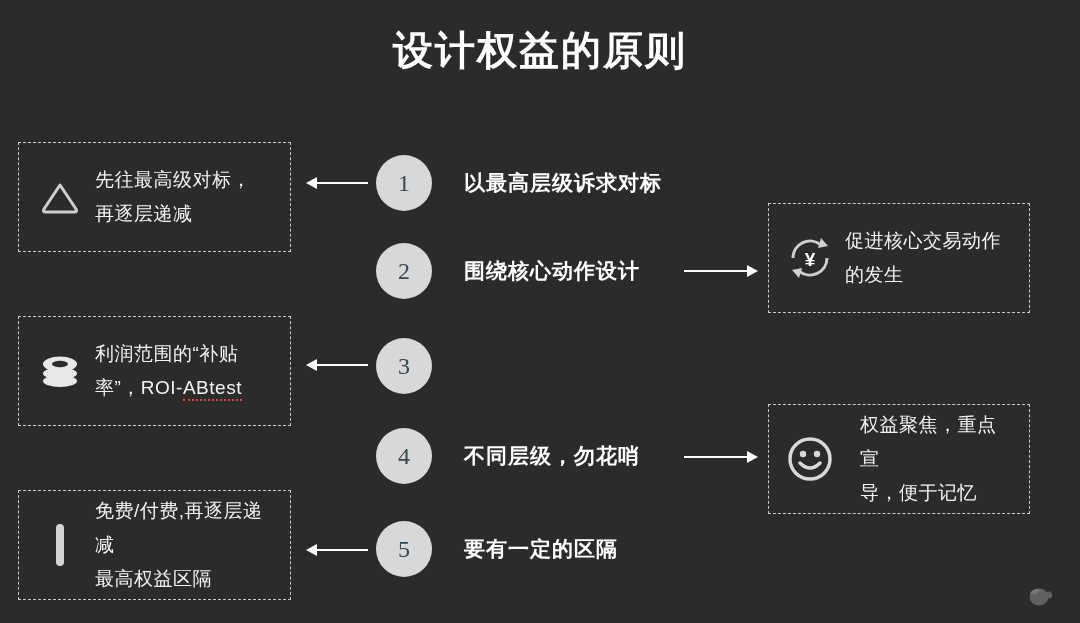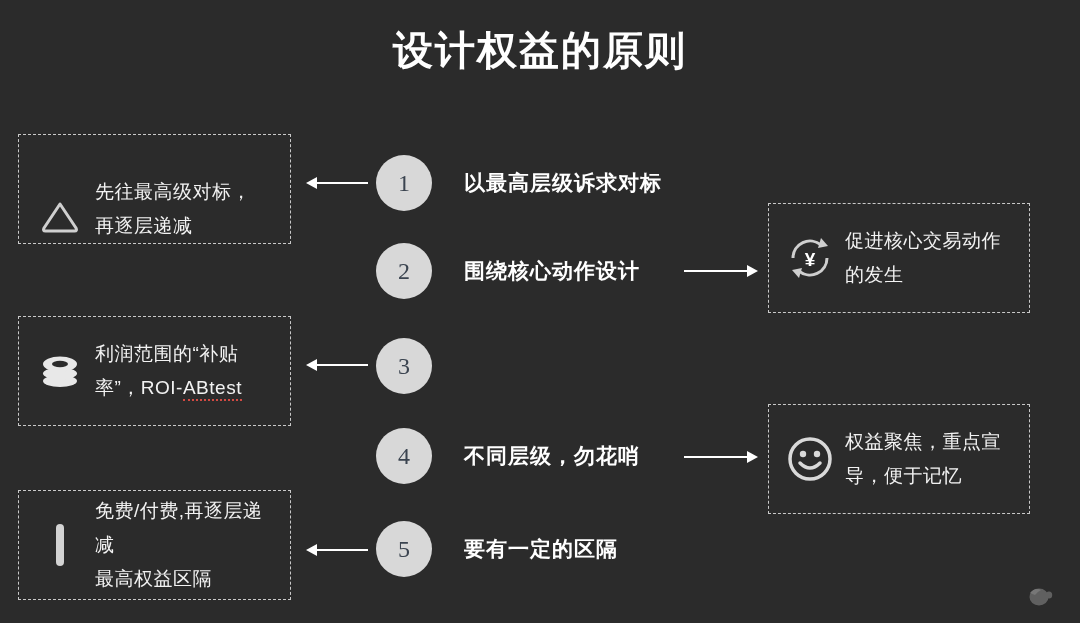--- a/index.html
+++ b/index.html
@@ -40,25 +40,25 @@
     font-size: 19px;
     line-height: 34px;
     letter-spacing: 0.5px;
   }
   .card-text .spell {
     border-bottom: 2px dotted #d24a43;
     padding-bottom: 1px;
   }
 
   
-  #card-1 { left: 18px;  top: 134px; width: 273px; height: 110px; align-items: flex-end; }
+  #card-1 { left: 18px;  top: 142px; width: 273px; height: 110px; }
   #card-3 { left: 18px;  top: 316px; width: 273px; height: 110px; }
   #card-5 { left: 18px;  top: 490px; width: 273px; height: 110px; }
   #card-2 { left: 768px; top: 203px; width: 262px; height: 110px; }
-  #card-4 { left: 768px; top: 404px; width: 262px; height: 110px; }
+  #card-4 { left: 768px; top: 404px; width: 262px; height: 110px; gap: 15px; }
 
   
   .row { position: absolute; display: flex; align-items: center; height: 56px; }
   #row-1 { left: 376px; top: 155px; }
   #row-2 { left: 376px; top: 243px; }
   #row-3 { left: 376px; top: 338px; }
   #row-4 { left: 376px; top: 428px; }
   #row-5 { left: 376px; top: 521px; }
 
   .num-circle {

